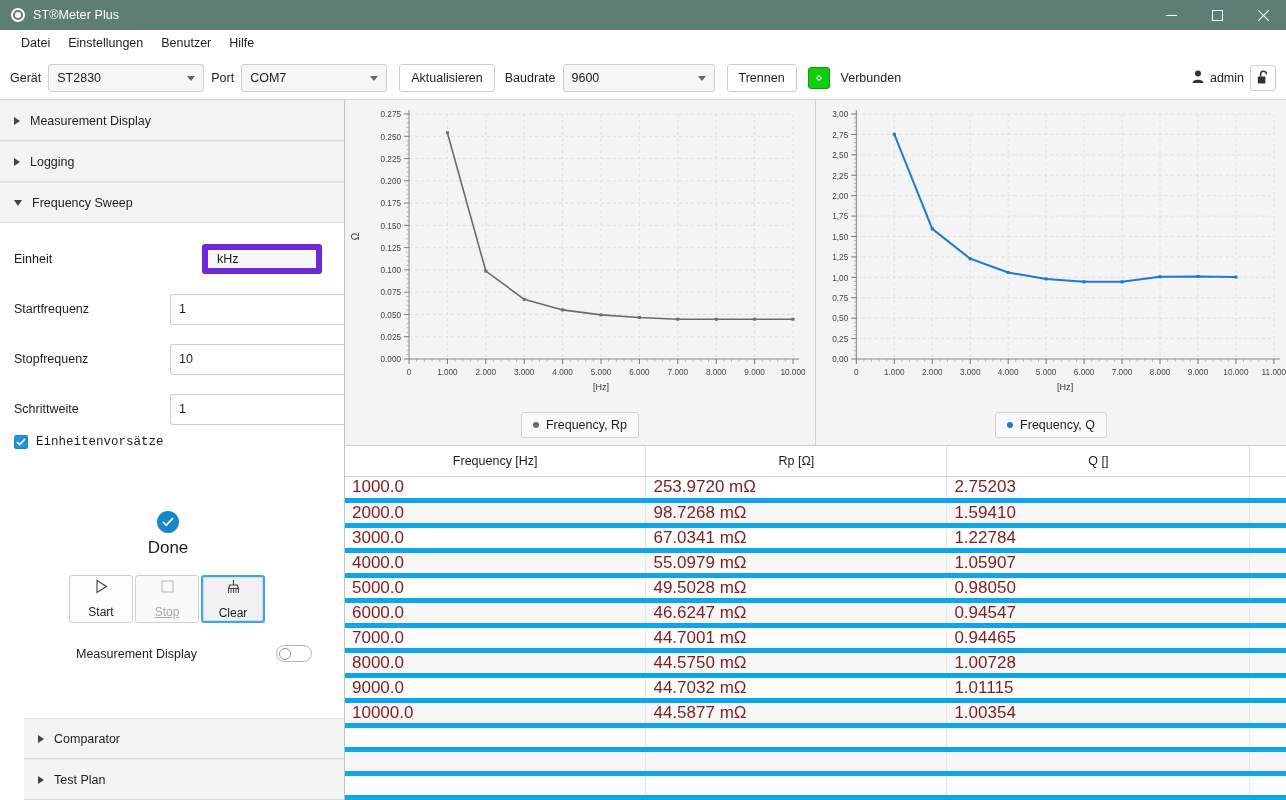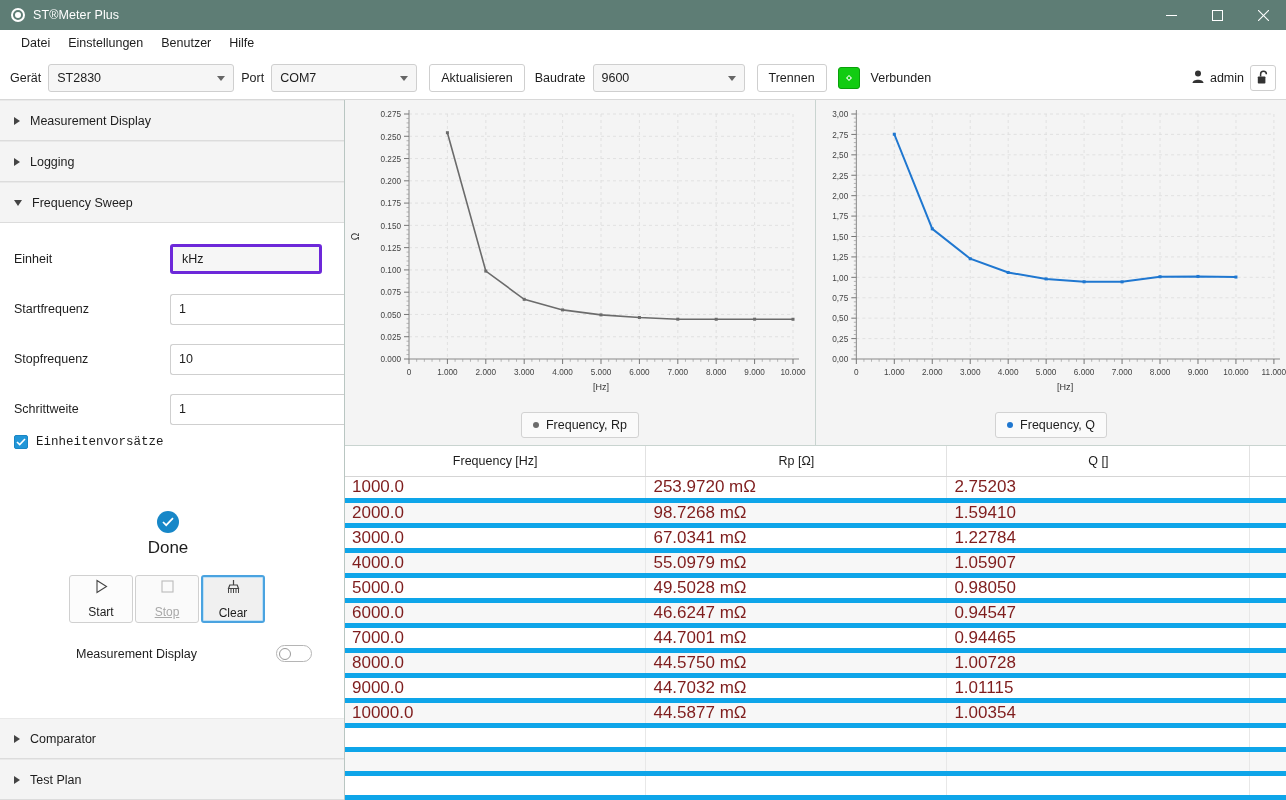--- a/index.html
+++ b/index.html
@@ -52,21 +52,21 @@
   .combo {
     height: 28px; background: #f6f6f6; border: 1px solid #cfcfcf;
     border-radius: 3px; display: flex; align-items: center;
     padding: 0 8px; font-size: 12.5px; color: #1d1d1d; position: relative;
   }
   .combo .caret {
     position: absolute; right: 8px; top: 50%; margin-top: -2px;
     width: 0; height: 0; border-left: 4.5px solid transparent;
     border-right: 4.5px solid transparent; border-top: 5px solid #666;
   }
-  .combo.device { width: 186px; }
+  .combo.device { width: 156px; }
   .combo.port   { width: 146px; }
   .combo.baud   { width: 152px; }
   .btn-plain {
     height: 28px; background: #fff; border: 1px solid #cfcfcf;
     border-radius: 3px; padding: 0 11px; font-size: 12.5px; color: #1d1d1d;
     display: flex; align-items: center;
   }
   .conn-icon {
     width: 22px; height: 22px; background: #12cc12; border: 1px solid #0aa00a;
     border-radius: 3px; display: flex; align-items: center;
@@ -103,21 +103,21 @@
     border-left: 6px solid #444;
   }
   .tri.down {
     border-left: 4.5px solid transparent; border-right: 4.5px solid transparent;
     border-top: 6px solid #444;
   }
   .acc-body { padding: 20px 22px 0 14px; flex: 1; min-height: 0; }
   .frow { display: flex; align-items: center; height: 32px; margin-bottom: 18px; }
   .frow .flabel { font-size: 12.5px; color: #1d1d1d; flex: 1; }
   .sel-unit {
-    width: 152px; height: 30px; background: #f6f6f6; border: 3px solid #6d28d9;
+    width: 120px; height: 30px; background: #f6f6f6; border: 6px solid #6d28d9;
     border-radius: 3px; display: flex; align-items: center; padding: 0 9px;
     font-size: 12.5px; color: #1d1d1d; position: relative;
   }
   .spin { width: 152px; height: 31px; display: flex; }
   .spin input {
     flex: 1; height: 31px; border: 1px solid #cfcfcf; border-right: none;
     border-radius: 3px 0 0 3px; padding: 0 8px; font-size: 12.5px;
     color: #1d1d1d; font-family: inherit; background: #fff; outline: none;
   }
 
@@ -150,21 +150,21 @@
   .tgl-row { display: flex; align-items: center; margin-top: 22px; padding: 0 10px 0 62px; }
   .tgl-label { font-size: 12.5px; color: #1d1d1d; flex: 1; }
   .toggle {
     width: 36px; height: 17px; border-radius: 9px; border: 1px solid #b5b5b5;
     background: #fff; position: relative;
   }
   .toggle .knob {
     position: absolute; left: 2px; top: 1.5px; width: 12px; height: 12px;
     border-radius: 50%; background: #ffffff; border: 1px solid #9a9a9a;
   }
-  .sb-bottom { margin-top: auto; }
+  .sb-bottom { margin-top: auto; padding-left: 24px; }
 
   
   .rightpane { flex: 1; display: flex; flex-direction: column; min-width: 0; background: #fff; }
   .charts { height: 345px; flex: 0 0 345px; display: flex; background: #fff; }
   .chartbox { flex: 1; display: flex; flex-direction: column; background: #f4f4f4; min-width: 0; }
   .chartbox.left { border-right: 1px solid #c9d4d0; }
   .chart-svg-wrap { flex: 1; min-height: 0; }
   .chart-svg-wrap svg { display: block; width: 100%; height: 100%; }
   .legend-row { height: 40px; display: flex; align-items: center; justify-content: center; }
   .legend-box {

